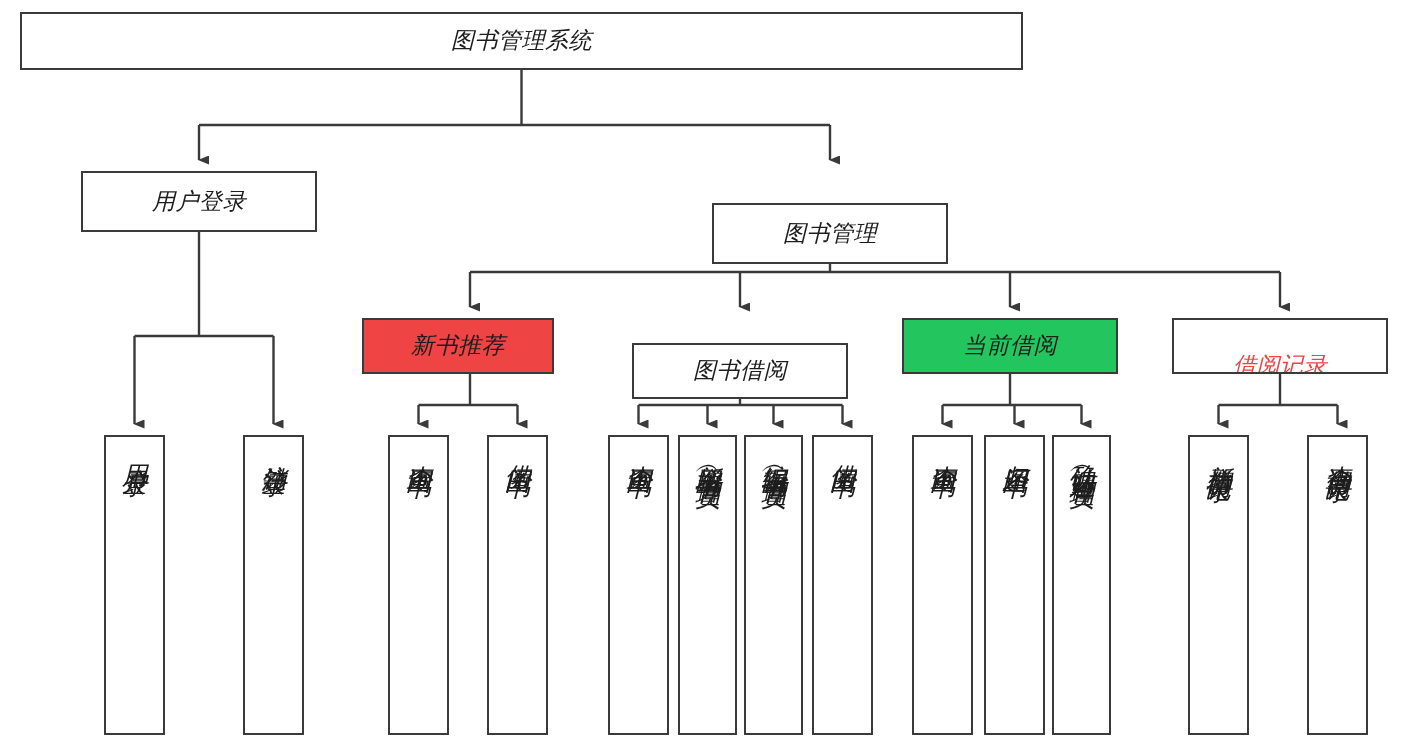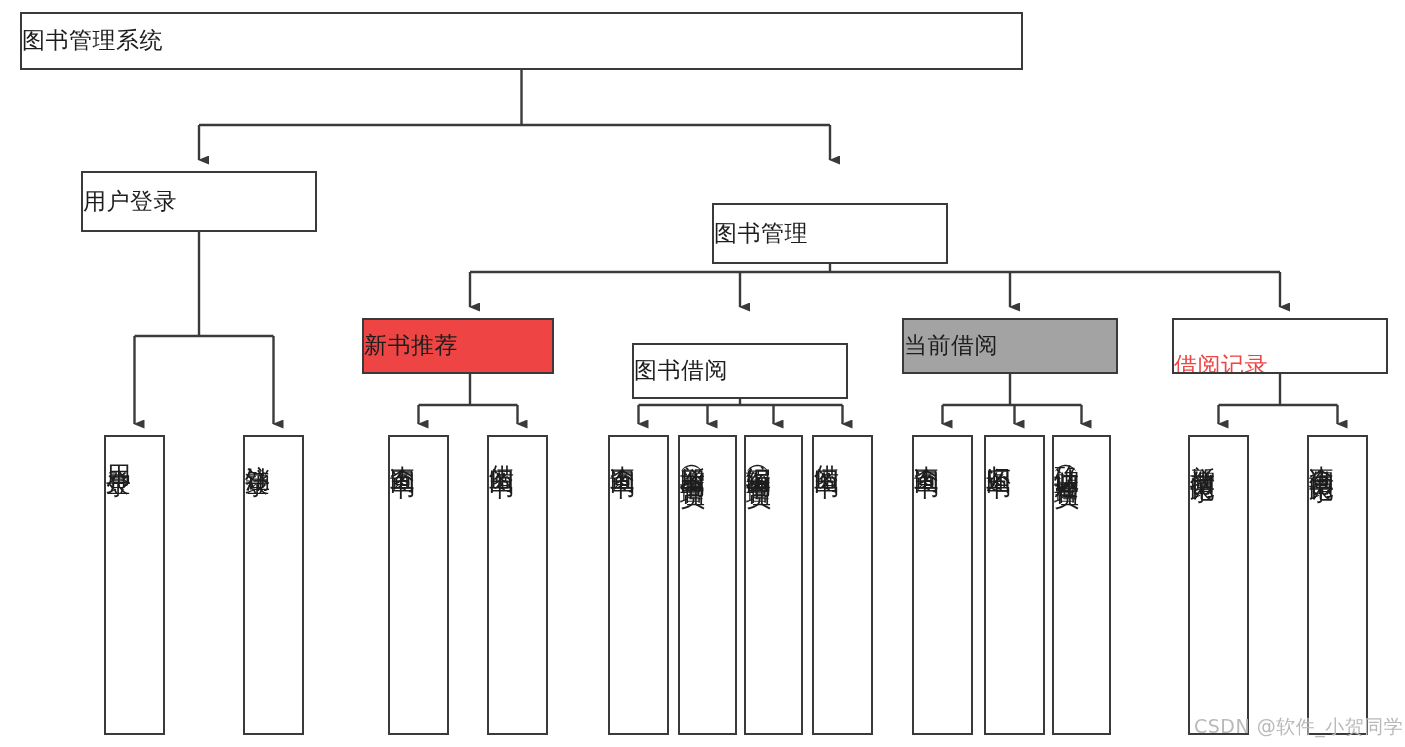--- a/index.html
+++ b/index.html
@@ -25,22 +25,23 @@
     height: 747px;
     pointer-events: none;
   }
   .node {
     position: absolute;
     box-sizing: border-box;
     background: #ffffff;
     border: 2px solid #3a3a3a;
     display: flex;
     align-items: center;
-    justify-content: flex-start;
+    justify-content: center;
     overflow: hidden;
+    font-style: italic;
   }
   .node .node-label {
     color: #1d1d1d;
     line-height: 1.18;
     text-align: center;
     letter-spacing: 0.5px;
     white-space: nowrap;
   }
   .node.horiz .node-label {
     font-size: 23px;
@@ -120,21 +121,21 @@
       </div>
       <div class="node horiz" style="left: 712px; top: 171px; width: 236px; height: 61px; border-color: rgb(58, 58, 58); background: rgb(255, 255, 255); margin-top: 32px;">
         <span class="node-label" style="color: rgb(29, 29, 29);">图书管理</span>
       </div>
       <div class="node horiz" style="left: 362px; top: 318px; width: 192px; height: 56px; border-color: rgb(58, 58, 58); background: #ef4444;">
         <span class="node-label" style="color: rgb(29, 29, 29);">新书推荐</span>
       </div>
       <div class="node horiz" style="left: 632px; top: 318px; width: 216px; height: 56px; border-color: rgb(58, 58, 58); background: rgb(255, 255, 255); margin-top: 25px;">
         <span class="node-label" style="color: rgb(29, 29, 29);">图书借阅</span>
       </div>
-      <div class="node horiz" style="left: 902px; top: 318px; width: 216px; height: 56px; border-color: rgb(58, 58, 58); background: #a3a3a3;">
+      <div class="node horiz" style="left: 902px; top: 318px; width: 216px; height: 56px; border-color: rgb(58, 58, 58); background: #22c55e;">
         <span class="node-label" style="color: rgb(29, 29, 29);">当前借阅</span>
       </div>
       <div class="node horiz" style="left: 1172px; top: 318px; width: 216px; height: 56px; border-color: rgb(58, 58, 58); background: rgb(255, 255, 255);">
         <span class="node-label" style="color: #ef4444; margin-top: 40px;">借阅记录</span>
       </div>
       <div class="node vert" style="left: 104px; top: 435px; width: 61px; height: 300px; border-color: rgb(58, 58, 58); background: rgb(255, 255, 255);">
         <span class="node-label" style="color: rgb(29, 29, 29);">用户登录</span>
       </div>
       <div class="node vert" style="left: 243px; top: 435px; width: 61px; height: 300px; border-color: rgb(58, 58, 58); background: rgb(255, 255, 255);">
         <span class="node-label" style="color: rgb(29, 29, 29);">注销登录</span>
@@ -167,14 +168,13 @@
         <span class="node-label" style="color: rgb(29, 29, 29);">确认归还（管理员）</span>
       </div>
       <div class="node vert" style="left: 1188px; top: 435px; width: 61px; height: 300px; border-color: rgb(58, 58, 58); background: rgb(255, 255, 255);">
         <span class="node-label" style="color: rgb(29, 29, 29);">新增借阅记录</span>
       </div>
       <div class="node vert" style="left: 1307px; top: 435px; width: 61px; height: 300px; border-color: rgb(58, 58, 58); background: rgb(255, 255, 255);">
         <span class="node-label" style="color: rgb(29, 29, 29);">查询借阅记录</span>
       </div>
     </div>
 
-  <div class="watermark" style="left: 1194px; top: 714px; color: rgb(185, 185, 185);">CSDN @软件_小贺同学</div>
 </div>
 
 </body></html>

